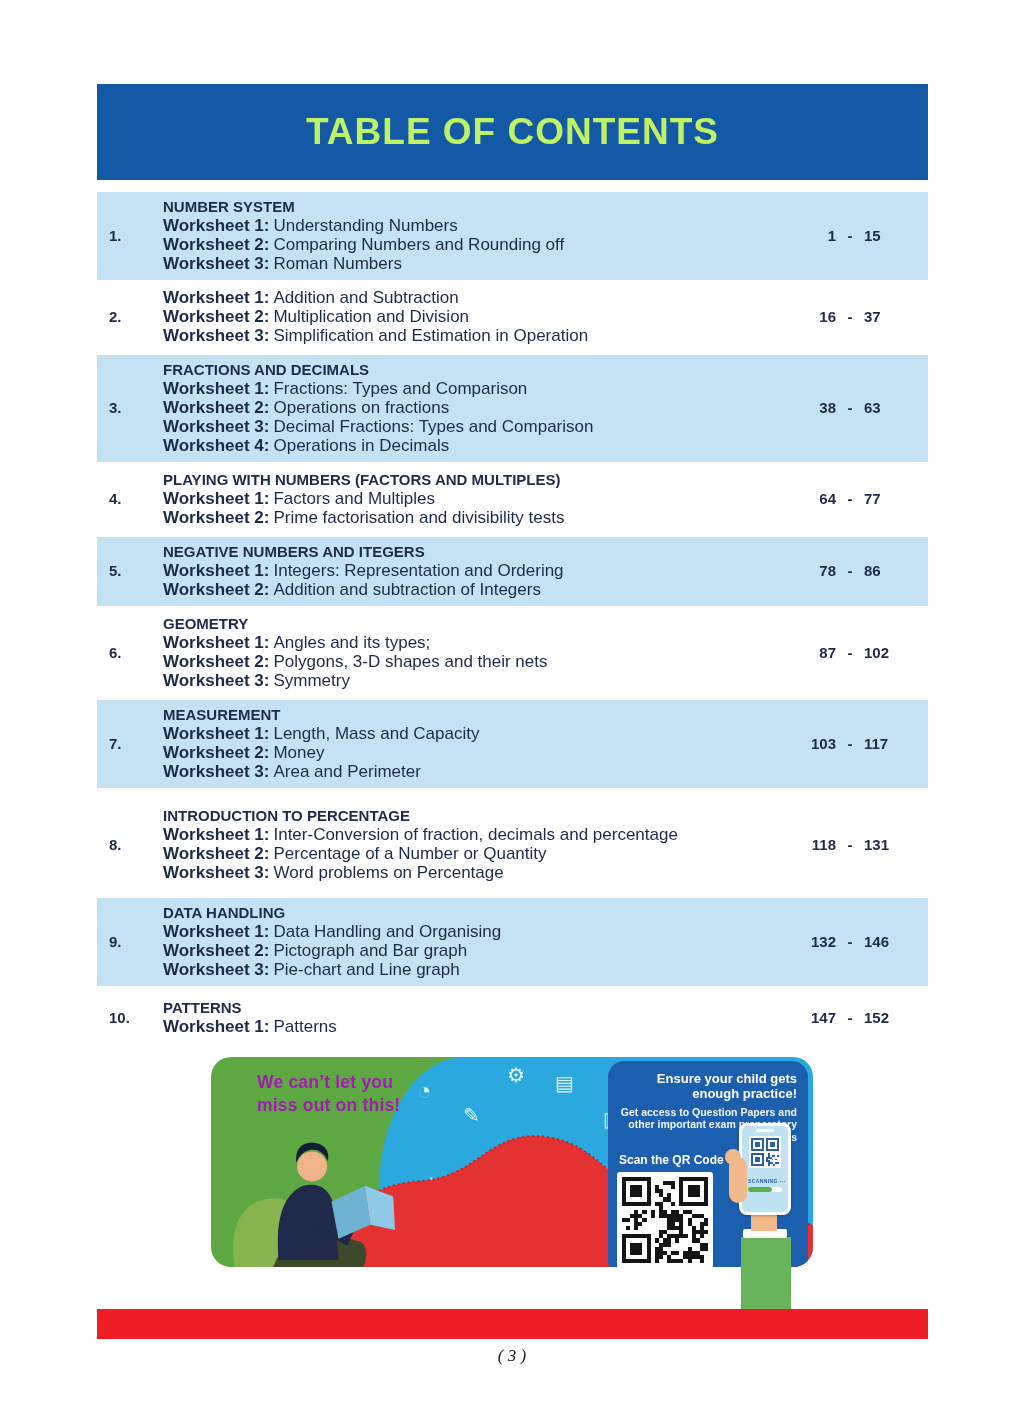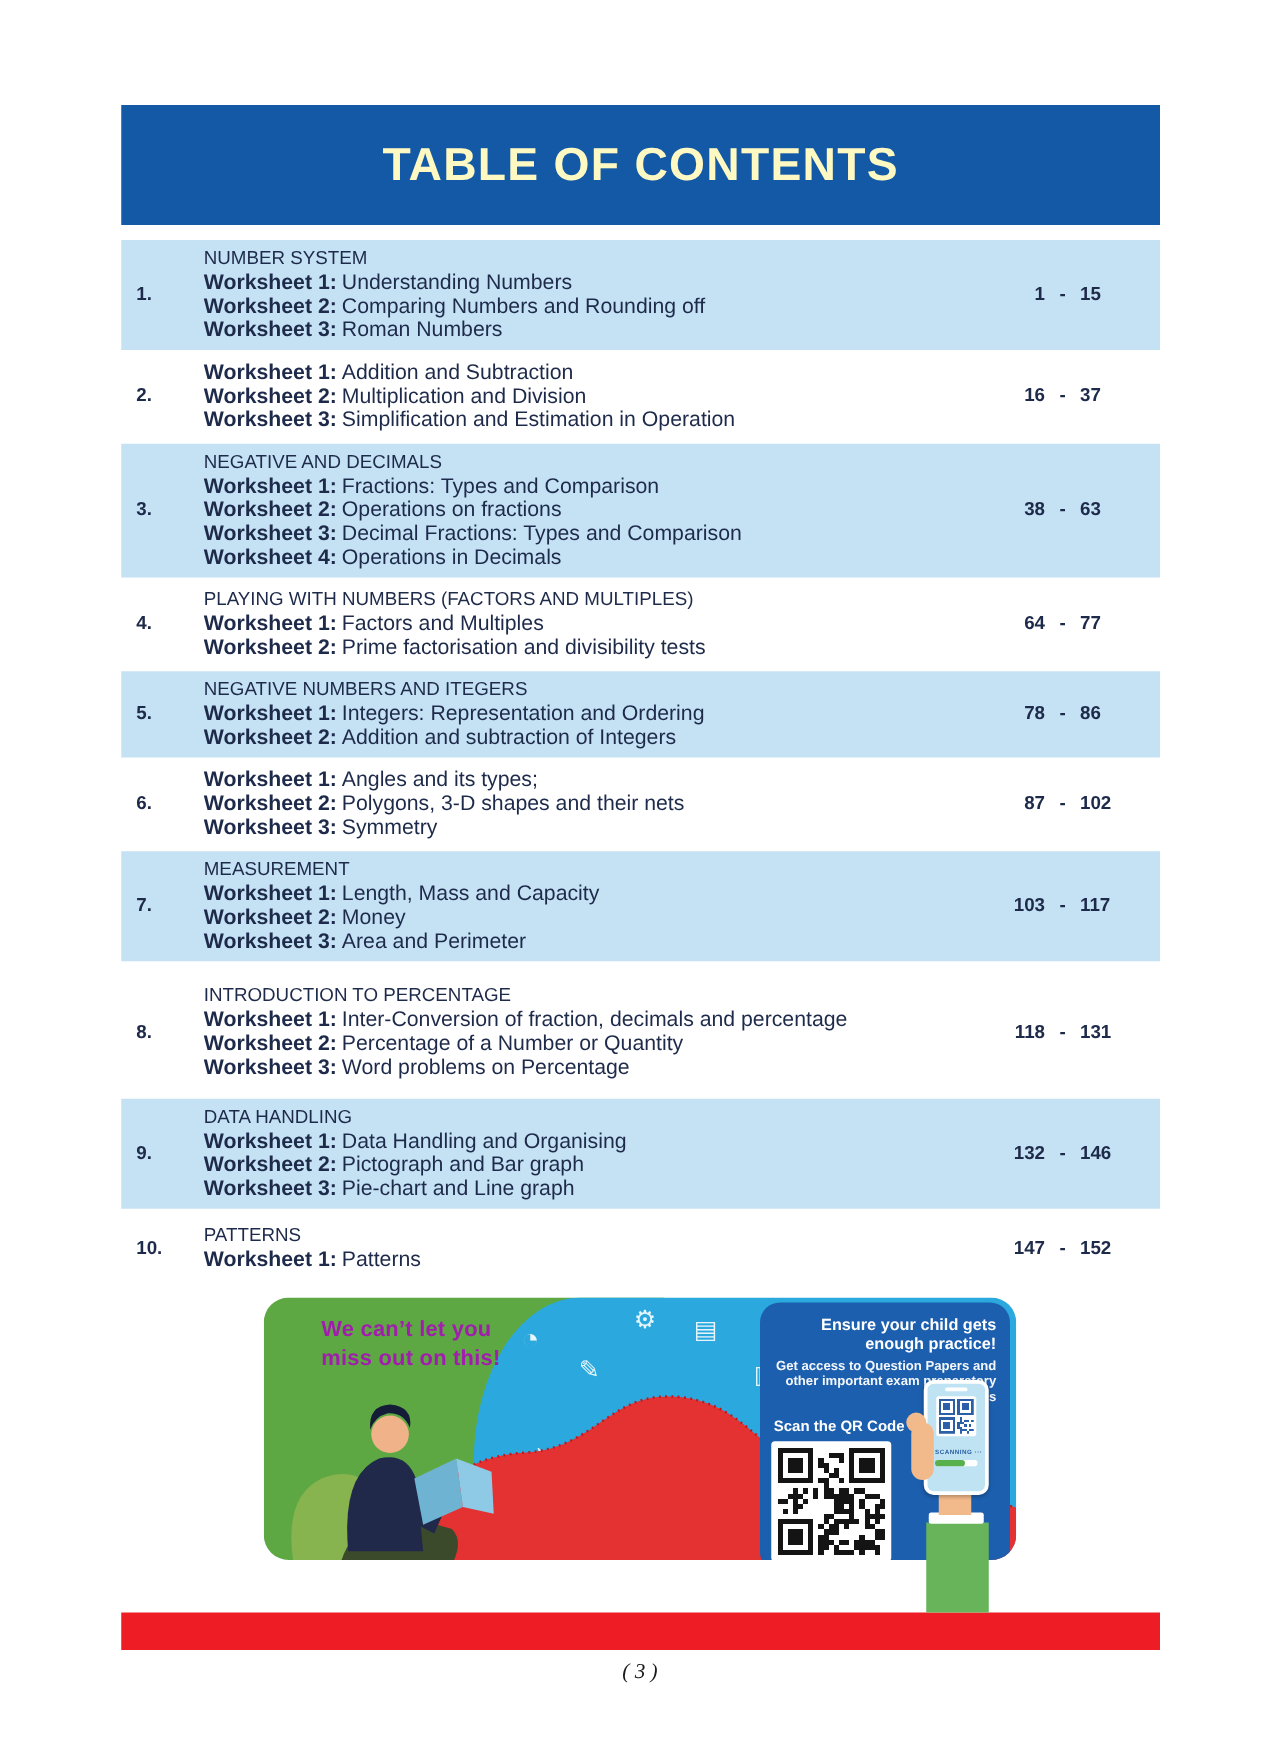--- a/index.html
+++ b/index.html
@@ -26,38 +26,38 @@
   .page{position:absolute;inset:0;}
 
   
   .toc-header{
     margin:84px 96px 0 97px;
     height:96px;
     background:var(--header-blue);
     display:flex;align-items:center;justify-content:center;
   }
   .toc-header h1{
-    color:#fef9c3;font-size:37px;font-weight:bold;letter-spacing:1px;
+    color:#bef264;font-size:37px;font-weight:bold;letter-spacing:1px;
     font-family:"Liberation Sans", sans-serif;
   }
 
   
   .sections{margin:12px 96px 0 97px;}
   .row{display:flex;padding:5px 0 7px;margin-bottom:3px;}
   .row.shaded{background:var(--row-blue);}
   .row:nth-child(8){margin-top:13px;}
   .row:nth-child(9){margin-top:9px;}
   .row:nth-child(10){margin-top:7px;align-items:center;}
   .num{
     width:66px;flex:0 0 66px;padding-left:12px;
     display:flex;align-items:center;
     font-weight:bold;font-size:15px;
   }
   .content{flex:1;}
-  .sec-title{font-weight:normal;font-size:15px;line-height:19px;}
+  .sec-title{font-weight:bold;font-size:15px;line-height:19px;}
   .ws{font-size:17px;line-height:19px;}
   .ws b{font-weight:bold;margin-right:4px;}
   .range{
     flex:0 0 128px;display:flex;align-items:center;
     font-weight:bold;font-size:15px;
   }
   .r-start{width:36px;text-align:right;}
   .r-dash{width:28px;text-align:center;}
   .r-end{width:40px;text-align:left;}
 
@@ -180,21 +180,21 @@
       <div class="range">
         <span class="r-start">16</span>
         <span class="r-dash">-</span>
         <span class="r-end">37</span>
       </div>
     </div>
 
     <div class="row shaded">
       <div class="num">3.</div>
       <div class="content">
-        <div class="sec-title">NEGATIVE AND DECIMALS</div>
+        <div class="sec-title">FRACTIONS AND DECIMALS</div>
       <div class="ws"><b>Worksheet 1:</b><span>Fractions: Types and Comparison</span></div>
           <div class="ws"><b>Worksheet 2:</b><span>Operations on fractions</span></div>
           <div class="ws"><b>Worksheet 3:</b><span>Decimal Fractions: Types and Comparison</span></div>
           <div class="ws"><b>Worksheet 4:</b><span>Operations in Decimals</span></div>
         </div>
       <div class="range">
         <span class="r-start">38</span>
         <span class="r-dash">-</span>
         <span class="r-end">63</span>
       </div>
@@ -224,20 +224,21 @@
       <div class="range">
         <span class="r-start">78</span>
         <span class="r-dash">-</span>
         <span class="r-end">86</span>
       </div>
     </div>
 
     <div class="row">
       <div class="num">6.</div>
       <div class="content">
+        <div class="sec-title">GEOMETRY</div>
       <div class="ws"><b>Worksheet 1:</b><span>Angles and its types;</span></div>
           <div class="ws"><b>Worksheet 2:</b><span>Polygons, 3-D shapes and their nets</span></div>
           <div class="ws"><b>Worksheet 3:</b><span>Symmetry</span></div>
         </div>
       <div class="range">
         <span class="r-start">87</span>
         <span class="r-dash">-</span>
         <span class="r-end">102</span>
       </div>
     </div>

